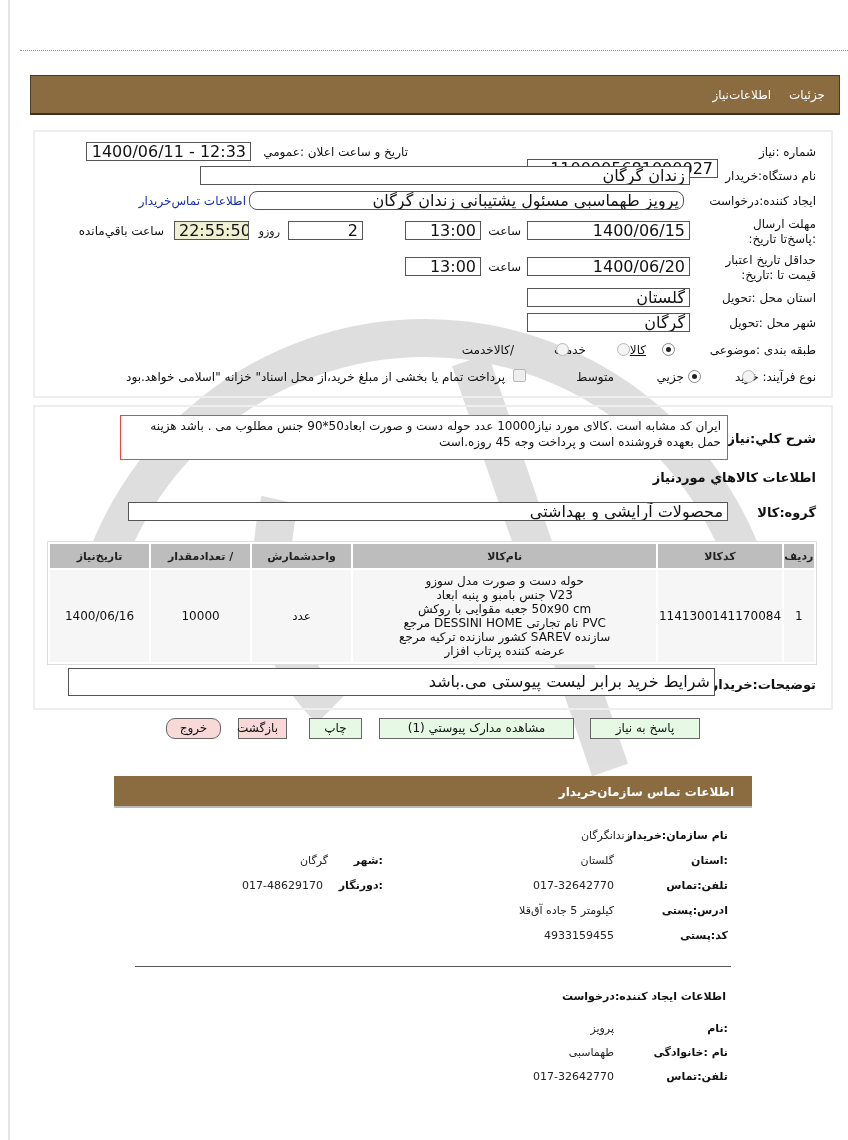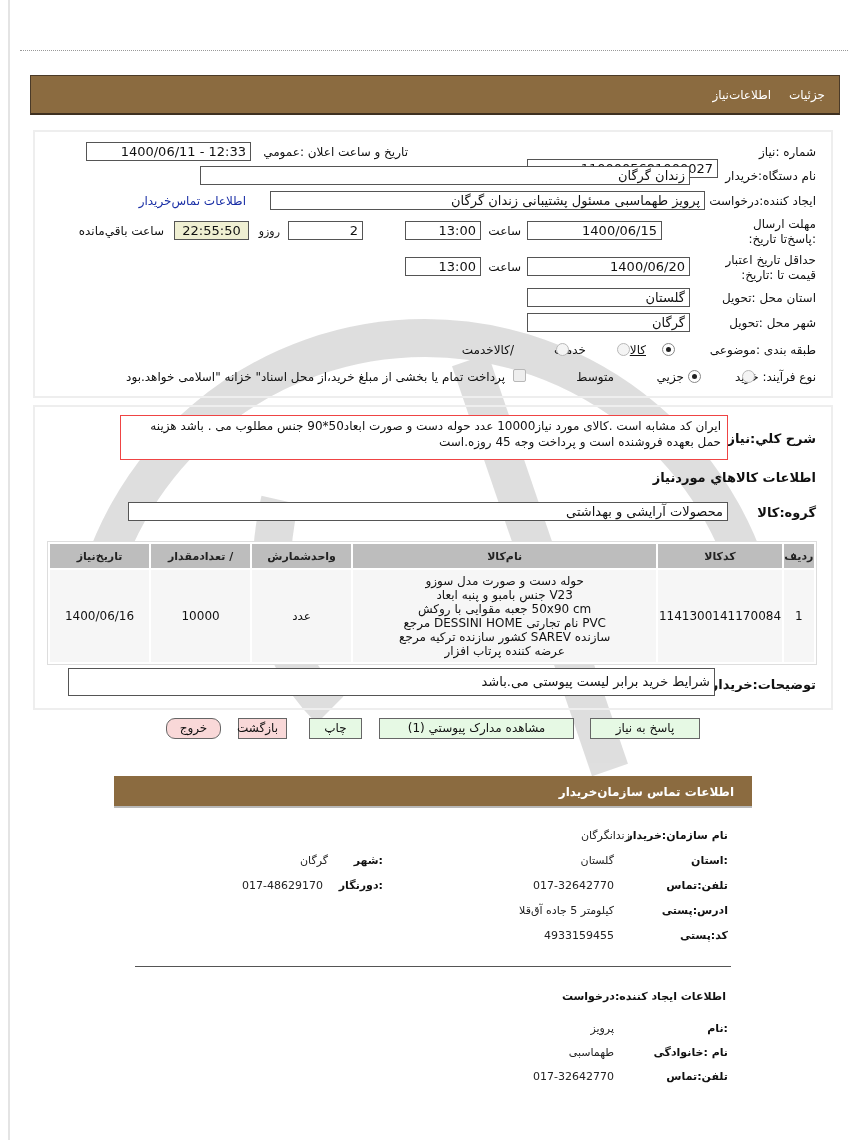--- a/index.html
+++ b/index.html
@@ -11,21 +11,21 @@
 
   .watermark { position: absolute; left: 0; top: 300px; width: 848px; height: 520px; pointer-events: none; z-index: 0; }
 
   .header-bar { position: absolute; left: 30px; top: 75px; width: 810px; height: 40px; background: #8b6b40; border: 1px solid #4a3a28; border-bottom: 2px solid #3e3020; color: #fff; direction: rtl; display: flex; align-items: center; padding-right: 14px; gap: 18px; font-size: 12px; z-index: 1; }
 
   .panel { position: absolute; left: 33px; width: 800px; border: 2px solid #eeeeee; background: rgba(255,255,255,0.0); z-index: 1; }
 
   .abs { position: absolute; z-index: 2; }
   .lbl { direction: rtl; text-align: right; font-size: 12px; color: #111; white-space: nowrap; }
   .lbl-wrap { direction: rtl; text-align: right; font-size: 12px; line-height: 15px; }
-  .field { border: 1px solid #555; background: #fff; height: 19px; direction: ltr; text-align: right; padding: 0 4px; font-size: 13px; line-height: 17px; white-space: nowrap; overflow: hidden; }
+  .field { border: 1px solid #555; background: #fff; height: 19px; direction: ltr; text-align: right; padding: 0 4px; font-size: 16px; line-height: 17px; white-space: nowrap; overflow: hidden; }
   .field.rtl { direction: rtl; text-align: right; }
   .field.countdown { background: #efefd2; text-align: center; }
   .link { color: #1a2fa6; direction: rtl; }
 
   .radio { width: 13px; height: 13px; border-radius: 50%; border: 1px solid #b8b8b8; background: #f4f4f4; display: inline-block; position: relative; }
   .radio.on { border-color: #888; background: #fff; }
   .radio.on::after { content: ""; position: absolute; left: 3px; top: 3px; width: 5px; height: 5px; border-radius: 50%; background: #222; }
   .checkbox { width: 13px; height: 13px; border: 1px solid #b8b8b8; background: #eee; border-radius: 2px; display: inline-block; }
 
   .bold { font-weight: bold; }
@@ -75,25 +75,25 @@
 <span class="abs lbl" style="right:32px; top:145px;">شماره :نياز</span>
 <div class="abs field" style="left:527px; top:159px; width:191px;">1100005681000027</div>
 
 <span class="abs lbl" style="right:440px; top:145px;">تاريخ و ساعت اعلان :عمومي</span>
 <div class="abs field" style="left:86px; top:142px; width:165px;">1400/06/11 - 12:33</div>
 
 <span class="abs lbl" style="right:32px; top:169px;">نام دستگاه:خريدار</span>
 <div class="abs field rtl" style="left:200px; top:166px; width:490px;">زندان گرگان</div>
 
 <span class="abs lbl" style="right:32px; top:194px;">ايجاد کننده:درخواست</span>
-<div class="abs field rtl" style="left:270px; top:191px; width:435px;">پرويز طهماسبی مسئول پشتيبانی زندان گرگان</div>
+<div class="abs field rtl" style="left:249px; top:191px; width:435px;border-radius:8px;">پرويز طهماسبی مسئول پشتيبانی زندان گرگان</div>
 <span class="abs lbl link" style="right:602px; top:194px;">اطلاعات تماس‌خريدار</span>
 
 <span class="abs lbl-wrap" style="right:32px; top:217px; width:90px;">مهلت ارسال :پاسخ‌تا تاريخ:</span>
-<div class="abs field" style="left:527px; top:221px; width:135px;">1400/06/15</div>
+<div class="abs field" style="left:527px; top:221px; width:163px;">1400/06/15</div>
 <span class="abs lbl" style="right:327px; top:224px;">ساعت</span>
 <div class="abs field" style="left:405px; top:221px; width:76px;">13:00</div>
 <div class="abs field" style="left:288px; top:221px; width:75px;">2</div>
 <span class="abs lbl" style="right:568px; top:225px; font-size:11px;">روزو</span>
 <div class="abs field countdown" style="left:174px; top:221px; width:75px;">22:55:50</div>
 <span class="abs lbl" style="right:684px; top:224px;">ساعت باقي‌مانده</span>
 
 <span class="abs lbl-wrap" style="right:32px; top:253px; width:100px;">حداقل تاريخ اعتبار قيمت تا :تاريخ:</span>
 <div class="abs field" style="left:527px; top:257px; width:163px;">1400/06/20</div>
 <span class="abs lbl" style="right:327px; top:260px;">ساعت</span>

